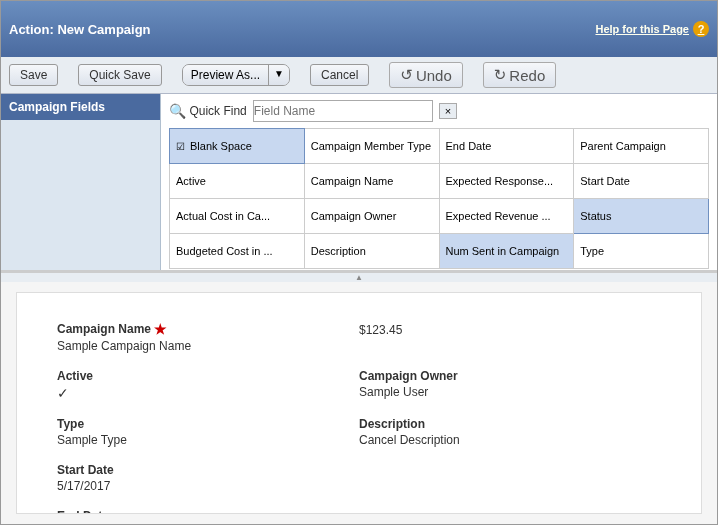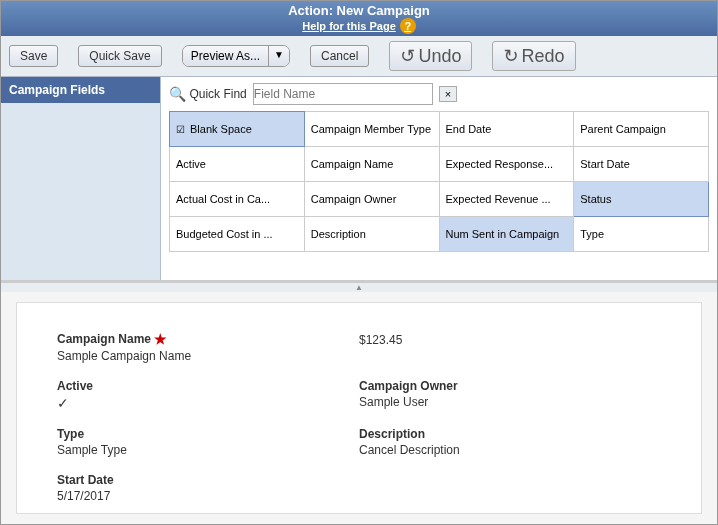--- a/index.html
+++ b/index.html
@@ -18,27 +18,26 @@
       border: 1px solid #999;
       background: #fff;
       display: flex;
       flex-direction: column;
     }
 
     
     .title-bar {
       background: linear-gradient(to bottom, #6a8ebf, #4a6a9f);
       color: #fff;
-      padding: 2px 8px;
+      padding: 20px 8px;
       display: flex;
       justify-content: space-between;
       align-items: center;
       font-size: 13px;
       font-weight: bold;
-      flex-direction: column;
     }
     .help-link {
       font-size: 11px;
       color: #ffe;
       text-decoration: underline;
       display: flex;
       align-items: center;
       gap: 4px;
     }
     .help-icon {
@@ -94,42 +93,42 @@
       cursor: pointer;
       font-size: 10px;
     }
     .btn-undo, .btn-redo {
       padding: 3px 10px;
       border: 1px solid #aaa;
       border-radius: 3px;
       background: linear-gradient(to bottom, #f5f7fa, #dde3ec);
       color: #555;
       cursor: pointer;
-      font-size: 18px;
+      font-size: 15px;
       display: flex;
       align-items: center;
       gap: 3px;
     }
     .undo-icon::before { content: '↺'; }
     .redo-icon::before { content: '↻'; }
 
     
     .main-content {
       display: flex;
       flex-direction: column;
       flex: 1;
       overflow: hidden;
     }
 
     
     .upper-section {
       display: flex;
       background: #fff;
       border-bottom: 2px solid #ccc;
-      height: 205px;
+      height: 178px;
     }
 
     
     .sidebar {
       width: 160px;
       background: #dce6f0;
       border-right: 1px solid #b0bfcf;
       padding: 0;
     }
     .sidebar-item {

